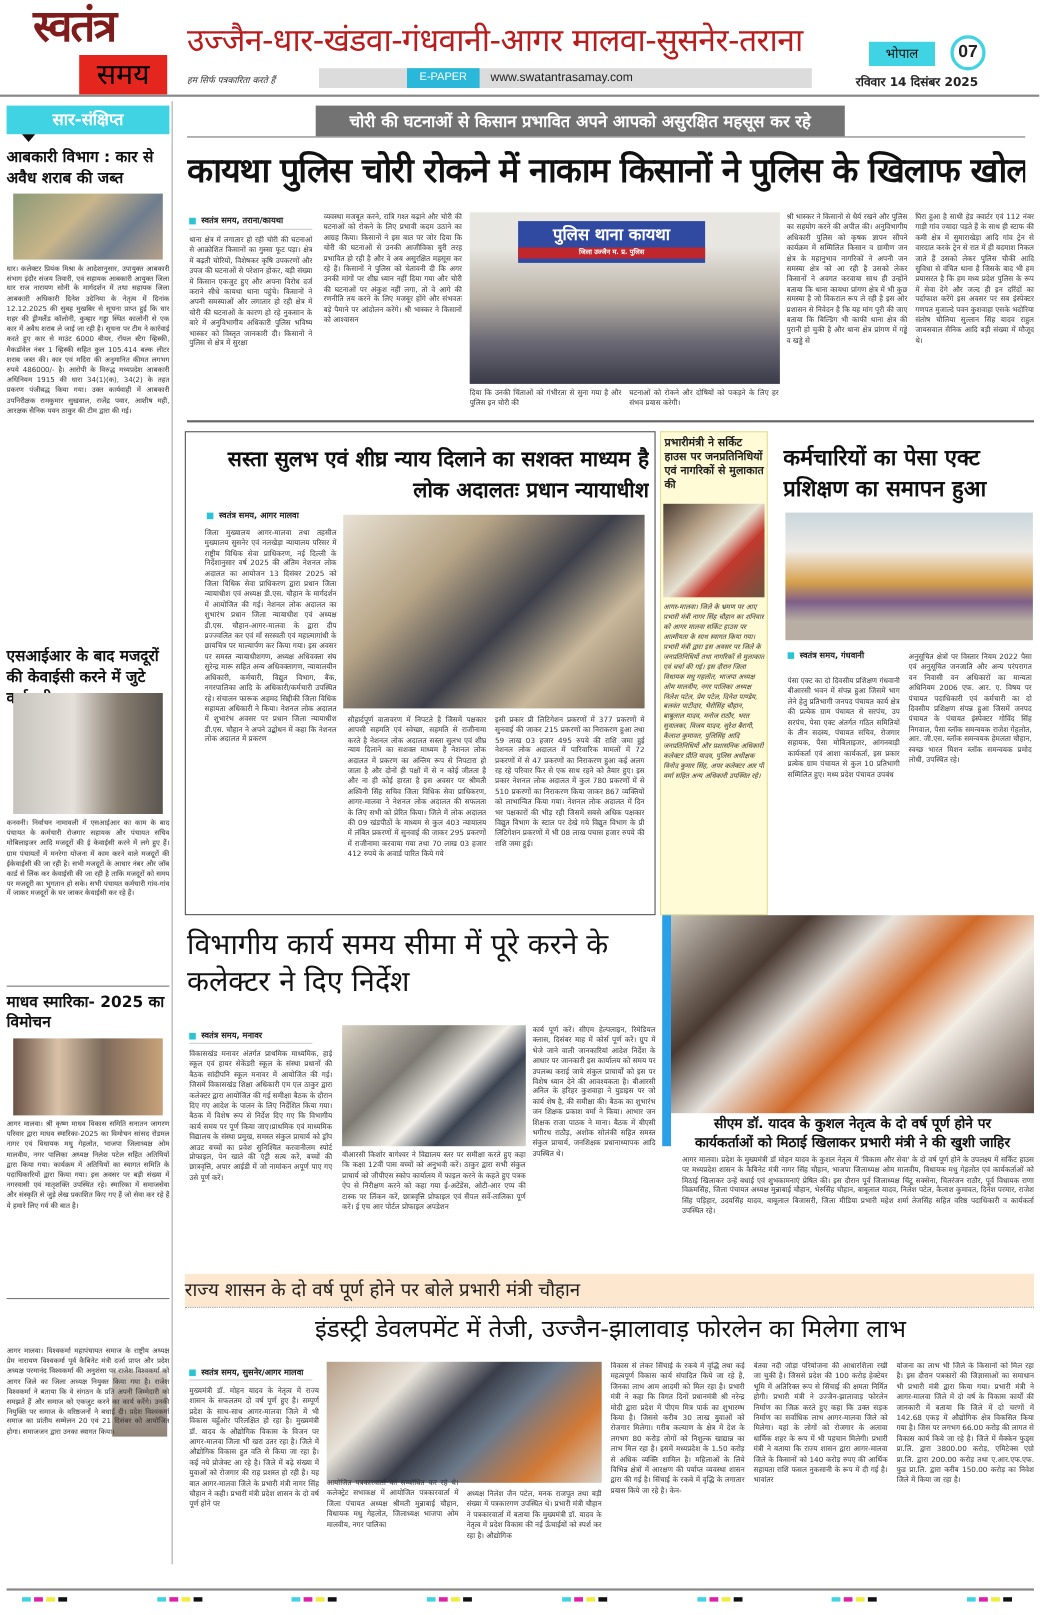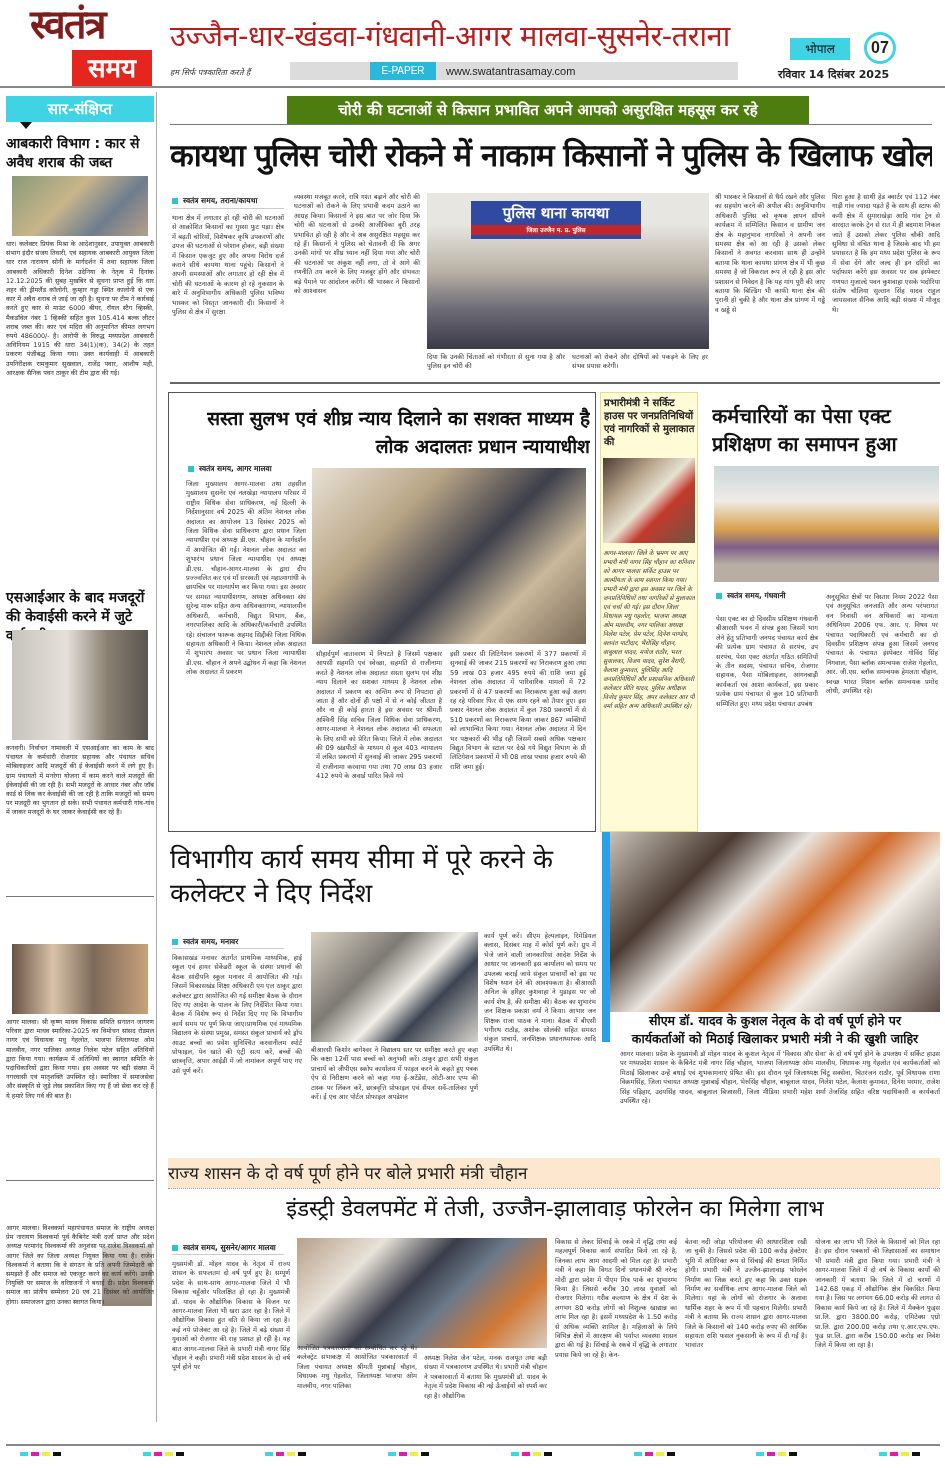--- a/index.html
+++ b/index.html
@@ -1,39 +1,39 @@
 <!DOCTYPE html>
 <html><head>
 <meta charset="utf-8">
 <style>
 *{box-sizing:border-box;margin:0;padding:0}
 body{width:945px;height:1468px;background:#fff;font-family:"DejaVu Sans",sans-serif;color:#222;overflow:hidden;position:relative}
 .abs{position:absolute}
 
 .logo-top{left:30px;top:6px;font-family:Liberation Mono, monospace;font-weight:bold;font-size:40px;color:#7f1d1d;letter-spacing:-2px;line-height:44px}
-.logo-bottom{left:72px;top:50px;width:80px;height:36px;background:#e4261e;color:#ffffff;font-weight:bold;font-size:26px;text-align:center;line-height:36px}
+.logo-bottom{left:72px;top:50px;width:80px;height:36px;background:#e4261e;color:#000000;font-weight:normal;font-size:26px;text-align:center;line-height:36px}
 .region{left:170px;top:16px;font-size:29px;color:#b91c1c;line-height:40px;letter-spacing:-0.5px}
 .tagline{left:170px;top:66px;font-size:8px;font-style:italic;color:#333}
 .epbar{left:290px;top:62px;width:448px;height:18px;background:#dcdcdc}
 .ep{left:370px;top:62px;width:66px;height:18px;background:#29b8d9;color:#fff;font-size:10px;line-height:18px;text-align:center;font-family:"Liberation Sans",sans-serif}
 .url{left:446px;top:62px;font-size:11px;line-height:18px;font-family:"Liberation Sans",sans-serif;color:#222}
 .city{left:790px;top:38px;width:60px;height:22px;background:#3fd3e3;font-size:12px;line-height:22px;text-align:center;color:#111}
 .pgnum{left:864px;top:32px;width:32px;height:32px;border-radius:50%;border:3px solid #3fd3e3;font-size:16px;font-weight:bold;line-height:26px;text-align:center;font-family:"Liberation Sans",sans-serif}
 .date{left:778px;top:66px;font-size:11px;font-weight:bold;color:#222}
 .mastline{left:0;top:86px;width:945px;height:2px;background:#888}
 
 .leftcol{left:6px;top:96px;width:148px;height:1320px}
 .sar{left:0;top:0;width:148px;height:26px;background:#3fd3e3;color:#fff;font-size:15px;line-height:26px;text-align:center;font-weight:bold}
 .sar-arrow{left:14px;top:26px;width:0;height:0;border-left:6px solid transparent;border-right:6px solid transparent;border-top:7px solid #111}
 .vline{left:156px;top:92px;width:1px;height:1330px;background:#aaa}
 .lhead{font-size:14px;line-height:19px;color:#111;font-weight:bold}
 .photo{background:linear-gradient(135deg,#8a9a78,#c9b58a 40%,#6f7d8e 70%,#b6a089)}
 .ptext{font-size:6.4px;line-height:9.2px;color:#333;text-align:justify;overflow:hidden}
 
-.ribbon{left:287px;top:96px;width:522px;height:28px;background:#4d7c0f;color:#fff;font-size:15px;font-weight:bold;line-height:28px;text-align:center}
+.ribbon{left:287px;top:96px;width:481px;height:28px;background:#737373;color:#fff;font-size:15px;font-weight:bold;line-height:28px;text-align:center}
 .hline{height:1px;background:#777}
 .bighead{font-weight:bold;color:#111;white-space:nowrap;overflow:hidden}
 .byline{font-size:7.5px;font-weight:bold;color:#222}
 .byline:before{content:"";display:inline-block;width:6px;height:6px;background:#2bc4d4;margin-right:5px;vertical-align:middle}
 .col{font-size:6.6px;line-height:9.4px;color:#333;text-align:justify;overflow:hidden}
 .boxed{border:1.5px solid #555}
 .yellowbox{background:#fffbd6;border:1px solid #e5dc93}
 .caption-italic{font-style:italic;font-size:6.2px;line-height:9px;color:#333}
 .bluebar{background:#2aa0e8}
 .peach{background:#fde8cf}
@@ -62,20 +62,21 @@
 
   <div class="abs lhead" style="left:0;top:38px;width:148px">आबकारी विभाग : कार से अवैध शराब की जब्त</div>
   <div class="abs photo" style="left:6px;top:80px;width:136px;height:60px"></div>
   <div class="abs ptext" style="left:0;top:144px;width:148px;height:340px">धार। कलेक्टर प्रियंक मिश्रा के आदेशानुसार, उपायुक्त आबकारी संभाग इंदौर संजय तिवारी, एवं सहायक आबकारी आयुक्त जिला धार राज नारायण सोनी के मार्गदर्शन में तथा सहायक जिला आबकारी अधिकारी दिनेश उदेनिया के नेतृत्व में दिनांक 12.12.2025 की सुबह मुखबिर से सूचना प्राप्त हुई कि धार शहर की ड्रीमलैंड कॉलोनी, कुम्हार गड्डा स्थित कालोनी से एक कार में अवैध शराब ले जाई जा रही है। सूचना पर टीम ने कार्रवाई करते हुए कार से माउंट 6000 बीयर, रॉयल स्टैग व्हिस्की, मैकडॉवेल नंबर 1 व्हिस्की सहित कुल 105.414 बल्क लीटर शराब जब्त की। कार एवं मदिरा की अनुमानित कीमत लगभग रुपये 486000/- है। आरोपी के विरुद्ध मध्यप्रदेश आबकारी अधिनियम 1915 की धारा 34(1)(क), 34(2) के तहत प्रकरण पंजीबद्ध किया गया। उक्त कार्यवाही में आबकारी उपनिरीक्षक रामकुमार सुखवाल, राजेंद्र पवार, आशीष मही, आरक्षक सैनिक पवन ठाकुर की टीम द्वारा की गई।</div>
 
   <div class="abs lhead" style="left:0;top:492px;width:148px">एसआईआर के बाद मजदूरों की केवाईसी करने में जुटे कर्मचारी</div>
   <div class="abs photo" style="left:6px;top:534px;width:136px;height:110px;background:linear-gradient(90deg,#c7c3bd,#e5e0da 40%,#8a8072 70%,#5a5550)"></div>
   <div class="abs ptext" style="left:0;top:648px;width:148px;height:150px">कनवनी। निर्वाचन नामावली में एसआईआर का काम के बाद पंचायत के कर्मचारी रोजगार सहायक और पंचायत सचिव मोबिलाइजर आदि मजदूरों की ई केवाईसी करने में लगे हुए हैं। ग्राम पंचायतों में मनरेगा योजना में काम करने वाले मजदूरों की ईकेवाईसी की जा रही है। सभी मजदूरों के आधार नंबर और जॉब कार्ड से लिंक कर केवाईसी की जा रही है ताकि मजदूरों को समय पर मजदूरी का भुगतान हो सके। सभी पंचायत कर्मचारी गांव-गांव में जाकर मजदूरों के घर जाकर केवाईसी कर रहे हैं।</div>
 
   <div class="abs hline" style="left:0;top:800px;width:148px"></div>
+  <div class="abs lhead" style="left:0;top:806px;width:148px">माधव स्मारिका- 2025 का विमोचन</div>
   <div class="abs photo" style="left:6px;top:848px;width:136px;height:70px;background:linear-gradient(90deg,#6a5245,#d9c2a8 30%,#7d6a5a 60%,#c8a27a)"></div>
   <div class="abs ptext" style="left:0;top:922px;width:148px;height:160px">आगर मालवा। श्री कृष्ण माधव विकास समिति सनातन जागरण परिवार द्वारा माधव स्मारिका-2025 का विमोचन सांसद रोडमल नागर एवं विधायक मधु गेहलोत, भाजपा जिलाध्यक्ष ओम मालवीय, नगर पालिका अध्यक्ष निलेश पटेल सहित अतिथियों द्वारा किया गया। कार्यक्रम में अतिथियों का स्वागत समिति के पदाधिकारियों द्वारा किया गया। इस अवसर पर बड़ी संख्या में नगरवासी एवं मातृशक्ति उपस्थित रहे। स्मारिका में समाजसेवा और संस्कृति से जुड़े लेख प्रकाशित किए गए हैं जो सेवा कर रहे हैं ये हमारे लिए गर्व की बात है।</div>
 
   <div class="abs hline" style="left:0;top:1084px;width:148px"></div>
   <div class="abs photo" style="left:96px;top:1150px;width:50px;height:60px;background:linear-gradient(180deg,#d8d2cb,#8e8276)"></div>
   <div class="abs ptext" style="left:0;top:1128px;width:148px;height:196px">आगर मालवा। विश्वकर्मा महापंचायत समाज के राष्ट्रीय अध्यक्ष प्रेम नारायण विश्वकर्मा पूर्व कैबिनेट मंत्री दर्जा प्राप्त और प्रदेश अध्यक्ष परमानंद विश्वकर्मा की अनुशंसा पर राजेश विश्वकर्मा को आगर जिले का जिला अध्यक्ष नियुक्त किया गया है। राजेश विश्वकर्मा ने बताया कि वे संगठन के प्रति अपनी जिम्मेदारी को समझते हैं और समाज को एकजुट करने का कार्य करेंगे। उनकी नियुक्ति पर समाज के वरिष्ठजनों ने बधाई दी। प्रदेश विश्वकर्मा समाज का प्रांतीय सम्मेलन 20 एवं 21 दिसंबर को आयोजित होगा। समाजजन द्वारा उनका स्वागत किया।</div>
 </div>
 
 <div class="abs ribbon">चोरी की घटनाओं से किसान प्रभावित अपने आपको असुरक्षित महसूस कर रहे</div>
 <div class="abs hline" style="left:170px;top:124px;width:762px"></div>

